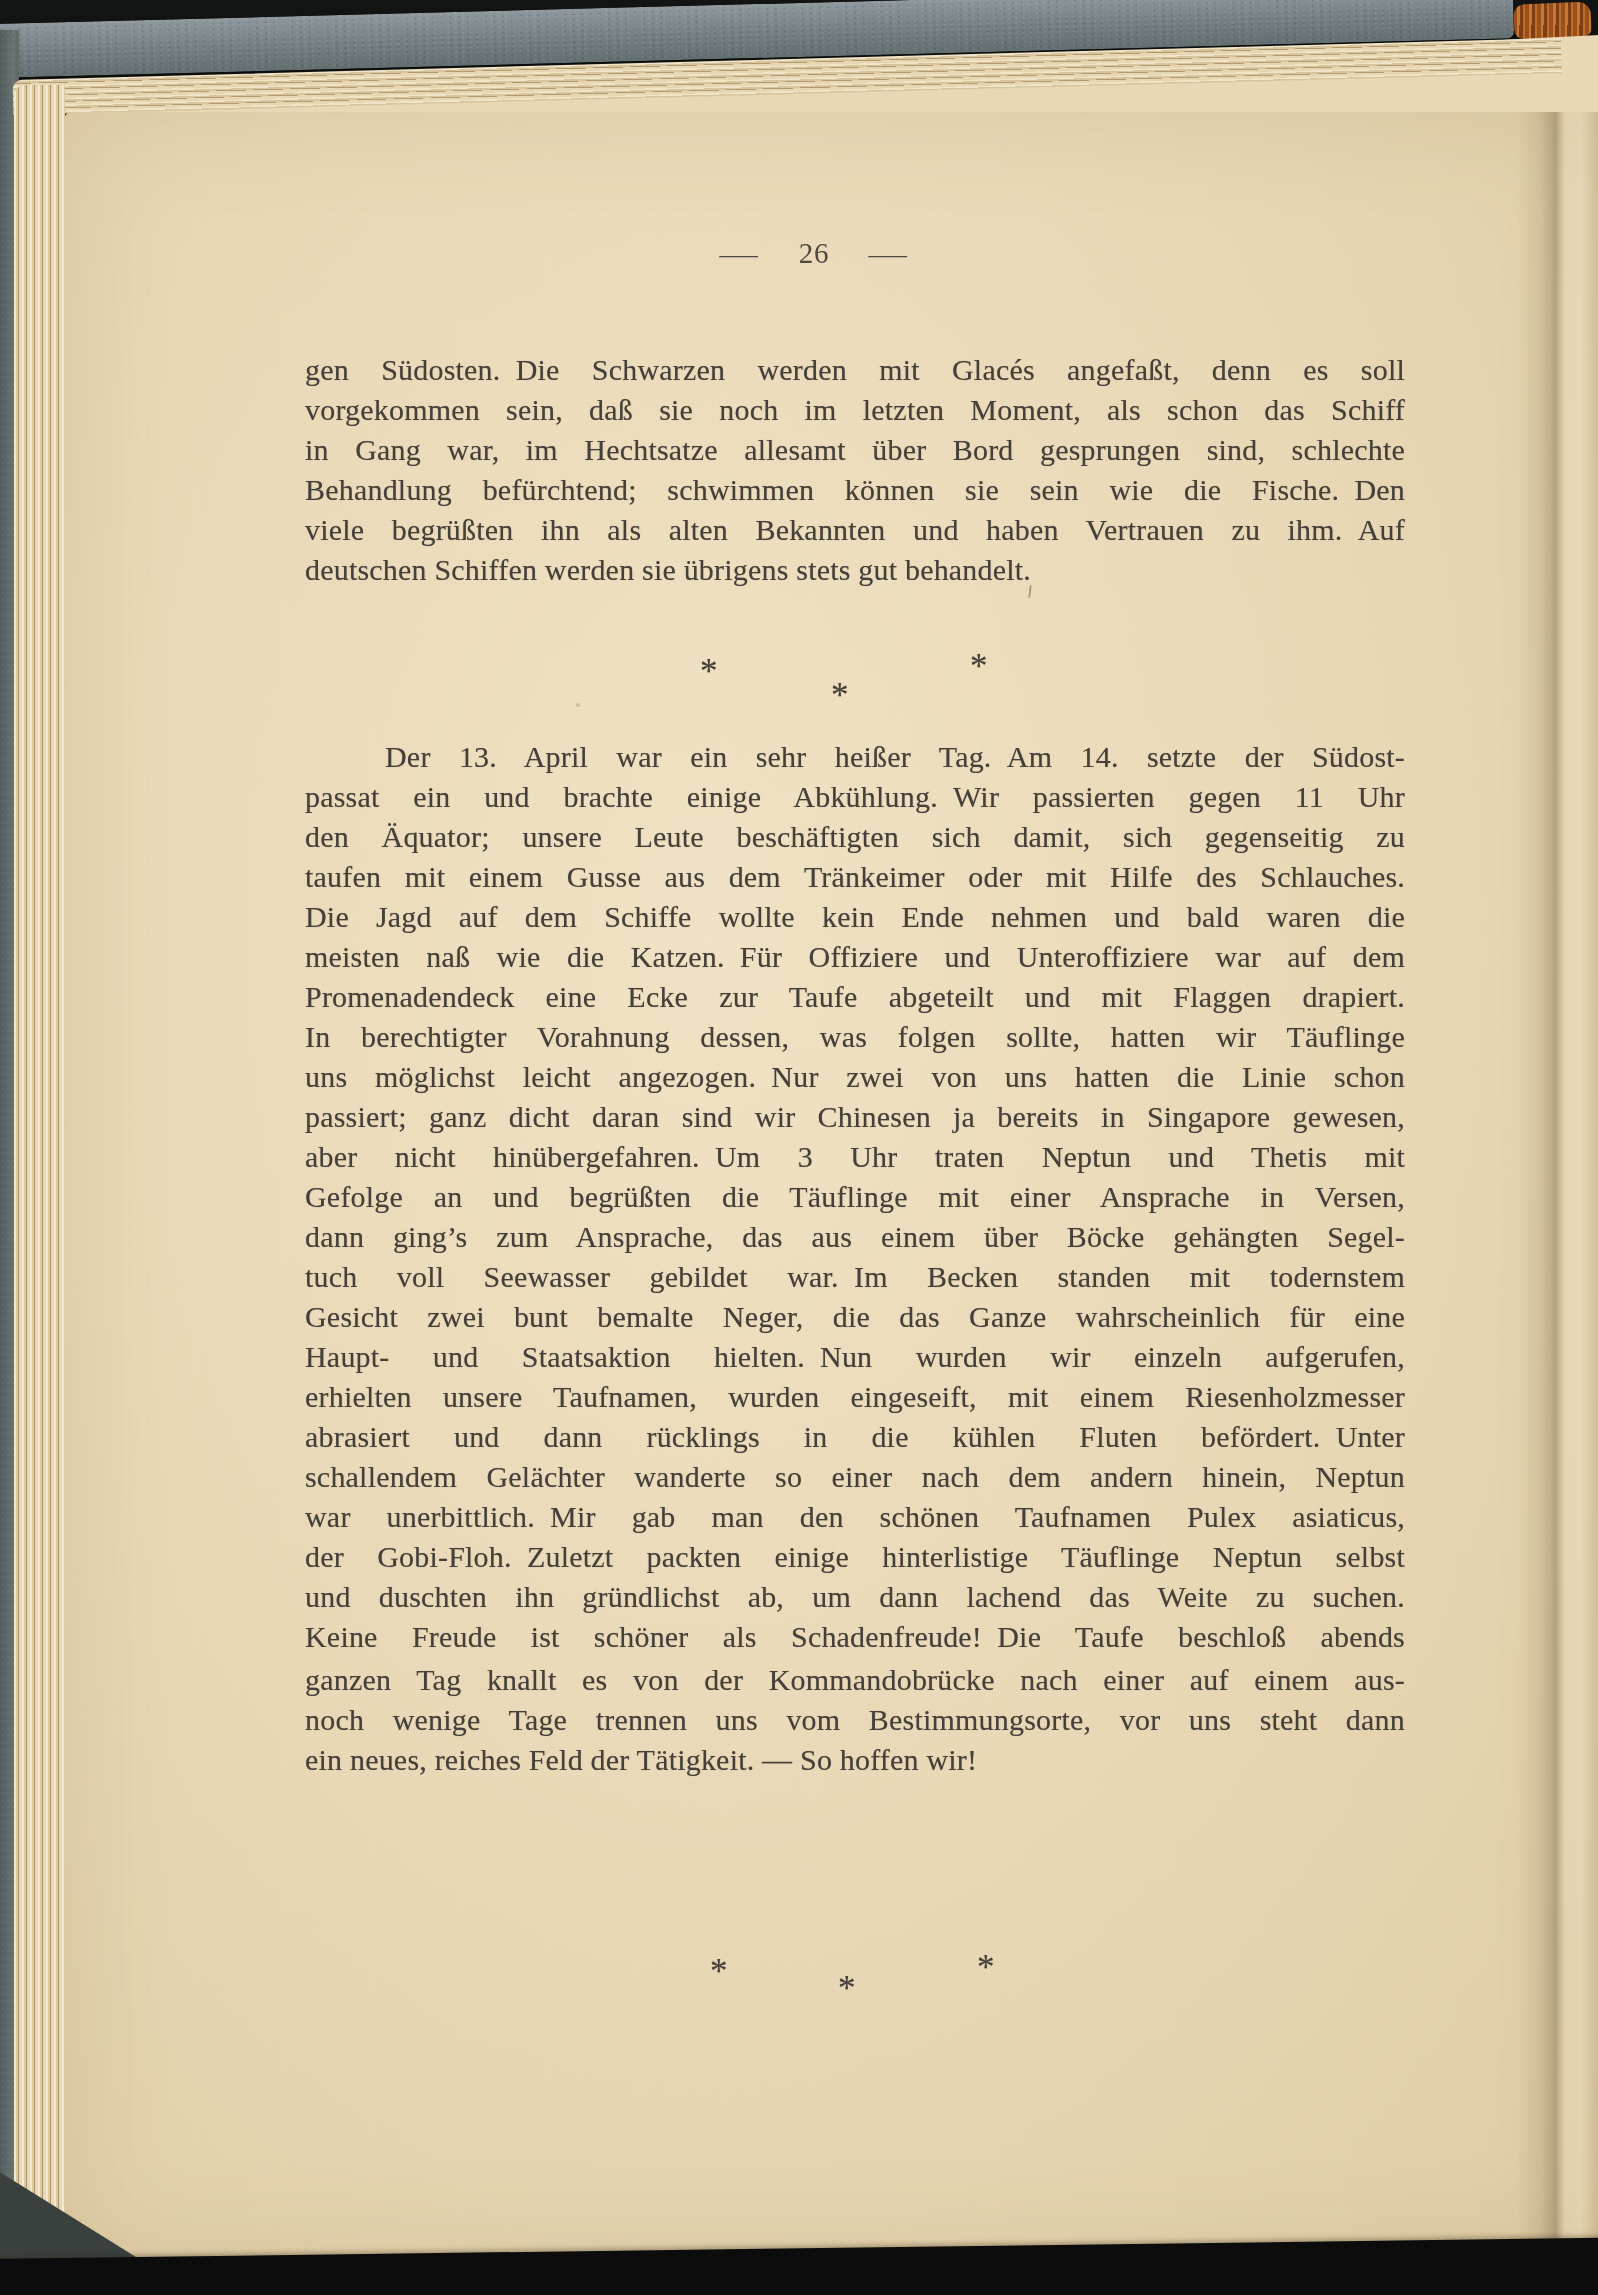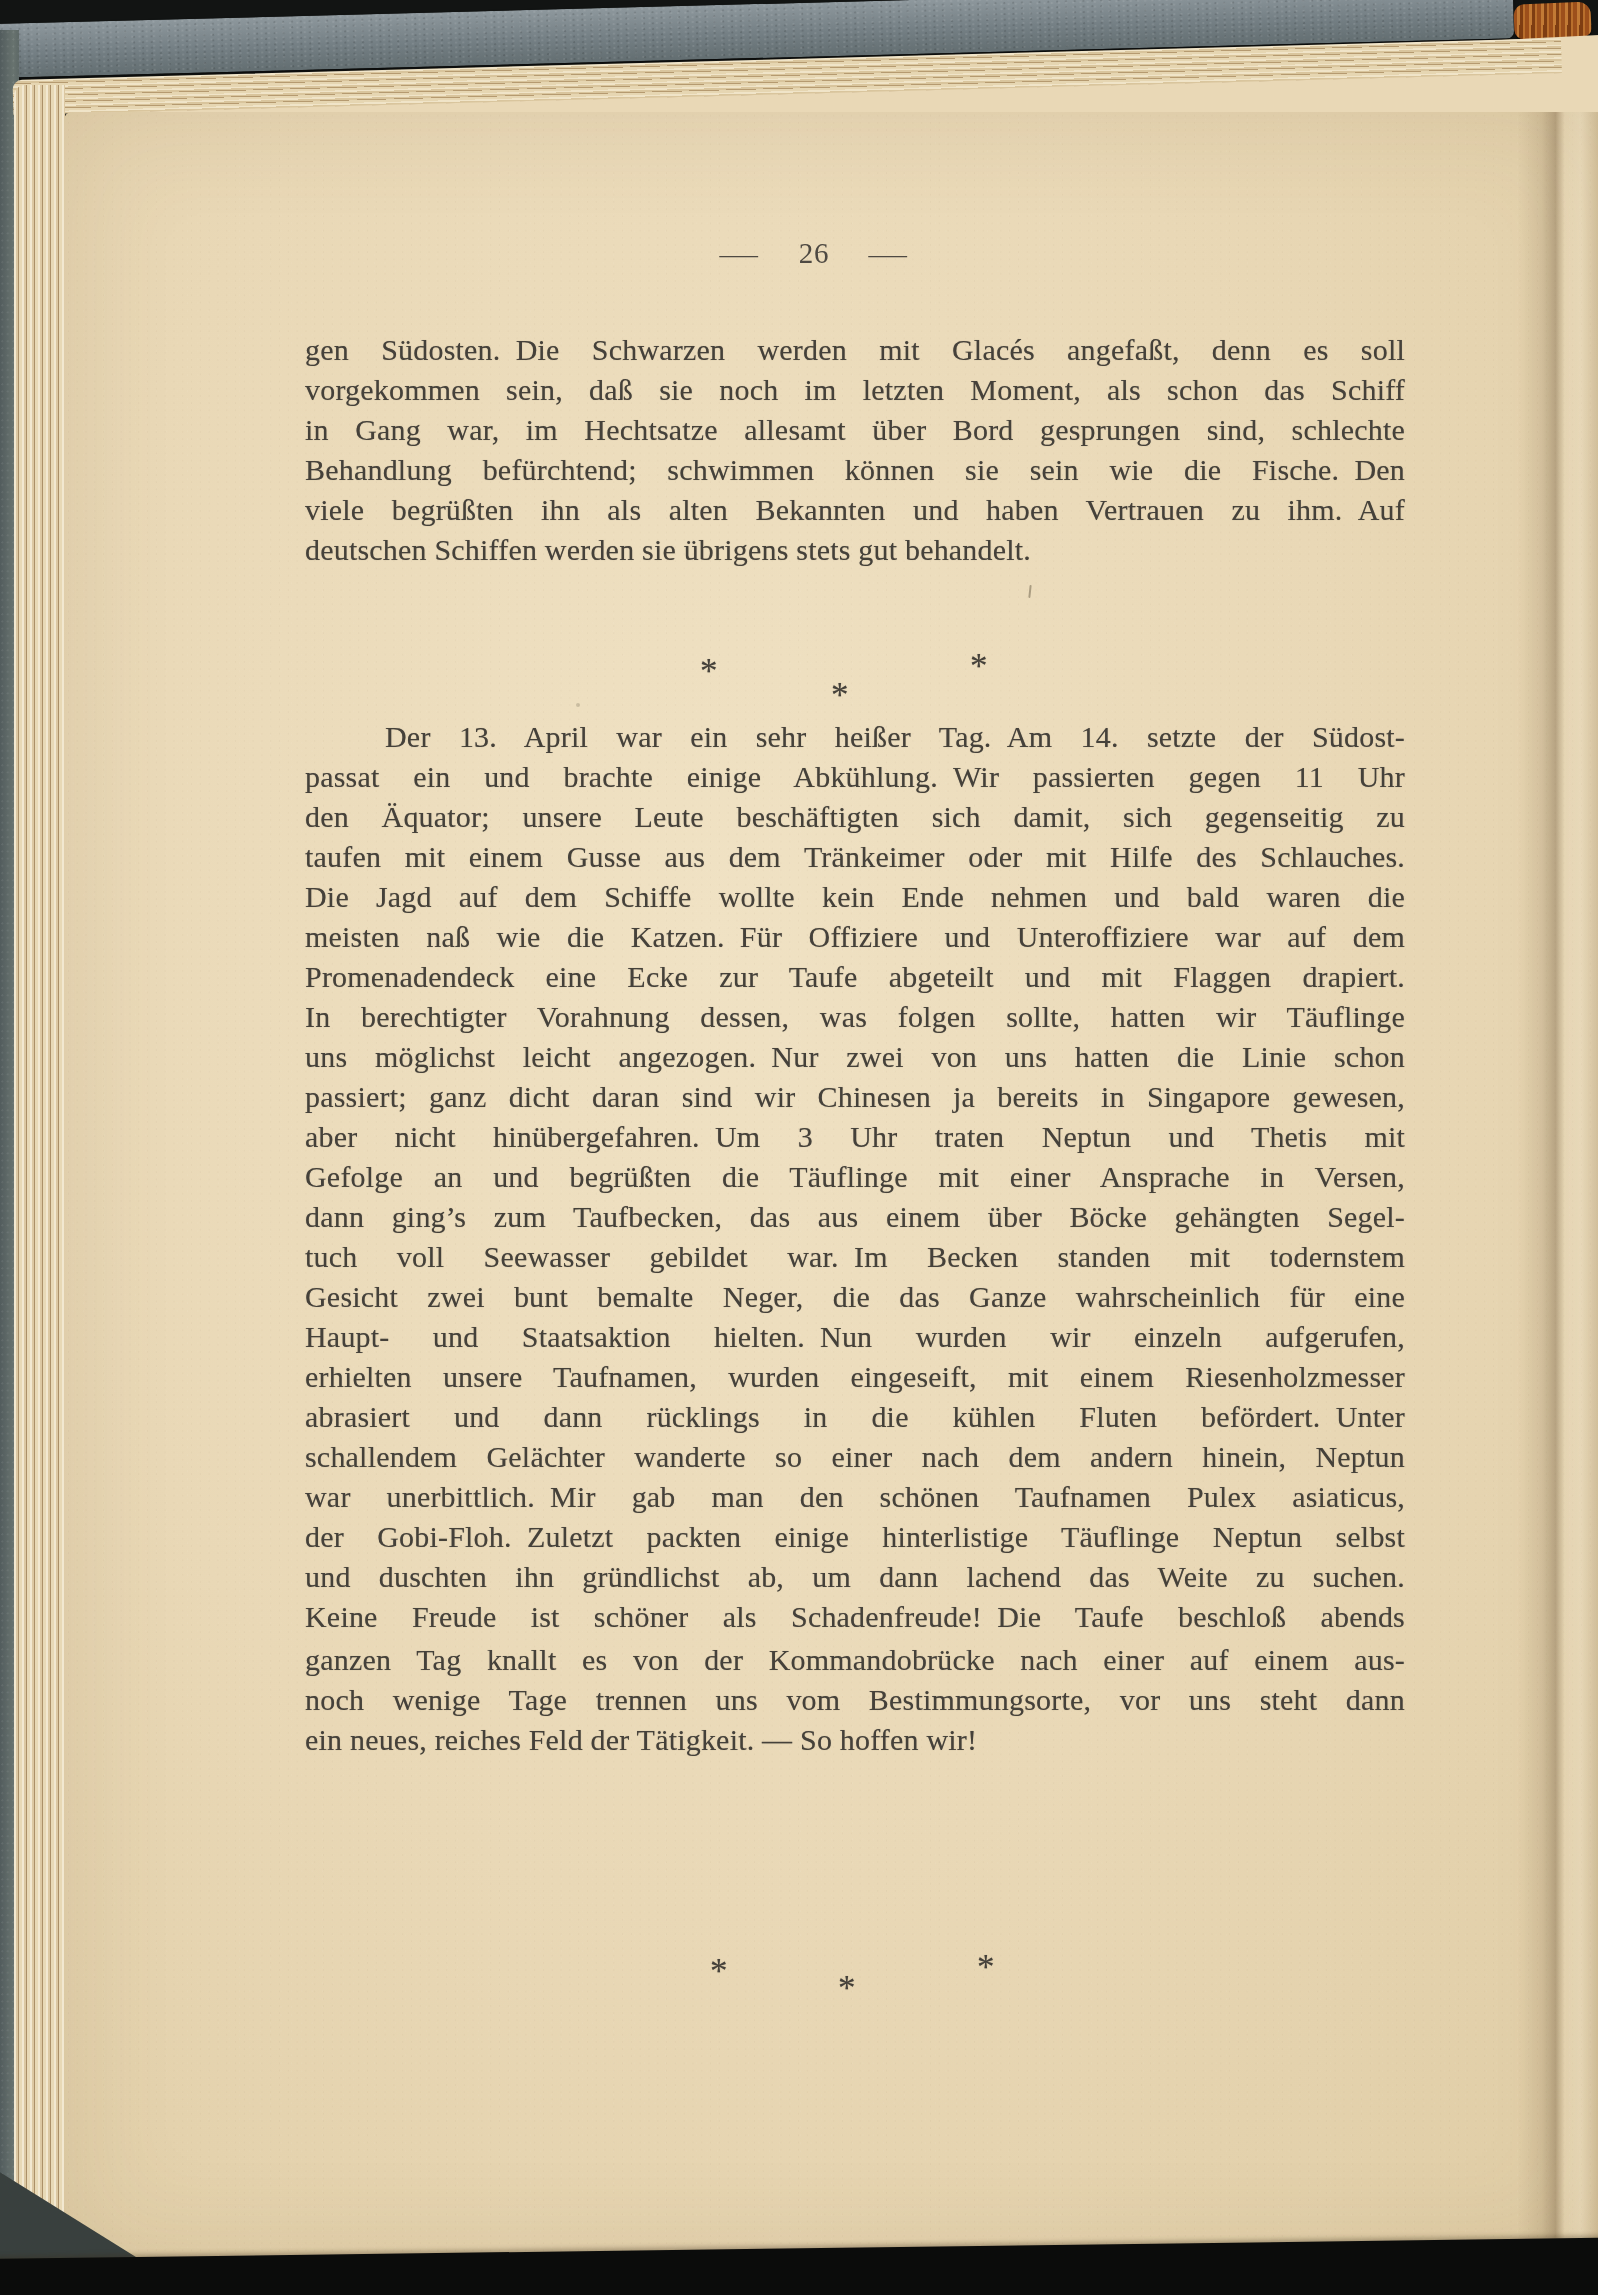--- a/index.html
+++ b/index.html
@@ -105,21 +105,21 @@
   }
 
   
   .pagenum {
     position: absolute; left: 200px; top: 125px; width: 1100px;
     display: flex; justify-content: center; align-items: baseline; gap: 46px;
     font-size: 29px; color: #4e4942; letter-spacing: 0.8px;
   }
   .pagenum .dash { transform: scaleX(1.5); display: inline-block; font-size: 25.6px; }
 
-  .textblock { position: absolute; left: 241px; top: 218px; width: 1100px; }
+  .textblock { position: absolute; left: 241px; top: 238px; width: 1100px; }
   .line {
     height: 40px; line-height: 40px; font-size: 30px;
     color: var(--ink, #45413a);
     letter-spacing: 0.2px;
     text-align: justify; text-align-last: justify; -moz-text-align-last: justify;
     text-shadow: 0 0 0.8px rgba(69,65,58,.45);
     white-space: normal;
   }
   .line.firstline { text-indent: 80px; }
   .line.lastline  { text-align-last: left; -moz-text-align-last: left; }
@@ -188,21 +188,21 @@
           <div class="line">den Äquator; unsere Leute beschäftigten sich damit, sich gegenseitig zu</div>
           <div class="line">taufen mit einem Gusse aus dem Tränkeimer oder mit Hilfe des Schlauches.</div>
           <div class="line">Die Jagd auf dem Schiffe wollte kein Ende nehmen und bald waren die</div>
           <div class="line">meisten naß wie die Katzen. Für Offiziere und Unteroffiziere war auf dem</div>
           <div class="line">Promenadendeck eine Ecke zur Taufe abgeteilt und mit Flaggen drapiert.</div>
           <div class="line">In berechtigter Vorahnung dessen, was folgen sollte, hatten wir Täuflinge</div>
           <div class="line">uns möglichst leicht angezogen. Nur zwei von uns hatten die Linie schon</div>
           <div class="line">passiert; ganz dicht daran sind wir Chinesen ja bereits in Singapore gewesen,</div>
           <div class="line">aber nicht hinübergefahren. Um 3 Uhr traten Neptun und Thetis mit</div>
           <div class="line">Gefolge an und begrüßten die Täuflinge mit einer Ansprache in Versen,</div>
-          <div class="line">dann ging’s zum Taufbecken, das aus einem über Böcke gehängten Segel-</div>
+          <div class="line">dann ging’s zum Ansprache, das aus einem über Böcke gehängten Segel-</div>
           <div class="line">tuch voll Seewasser gebildet war. Im Becken standen mit todernstem</div>
           <div class="line">Gesicht zwei bunt bemalte Neger, die das Ganze wahrscheinlich für eine</div>
           <div class="line">Haupt- und Staatsaktion hielten. Nun wurden wir einzeln aufgerufen,</div>
           <div class="line">erhielten unsere Taufnamen, wurden eingeseift, mit einem Riesenholzmesser</div>
           <div class="line">abrasiert und dann rücklings in die kühlen Fluten befördert. Unter</div>
           <div class="line">schallendem Gelächter wanderte so einer nach dem andern hinein, Neptun</div>
           <div class="line">war unerbittlich. Mir gab man den schönen Taufnamen Pulex asiaticus,</div>
           <div class="line">der Gobi-Floh. Zuletzt packten einige hinterlistige Täuflinge Neptun selbst</div>
           <div class="line">und duschten ihn gründlichst ab, um dann lachend das Weite zu suchen.</div>
           <div class="line">Keine Freude ist schöner als Schadenfreude! Die Taufe beschloß abends</div>

